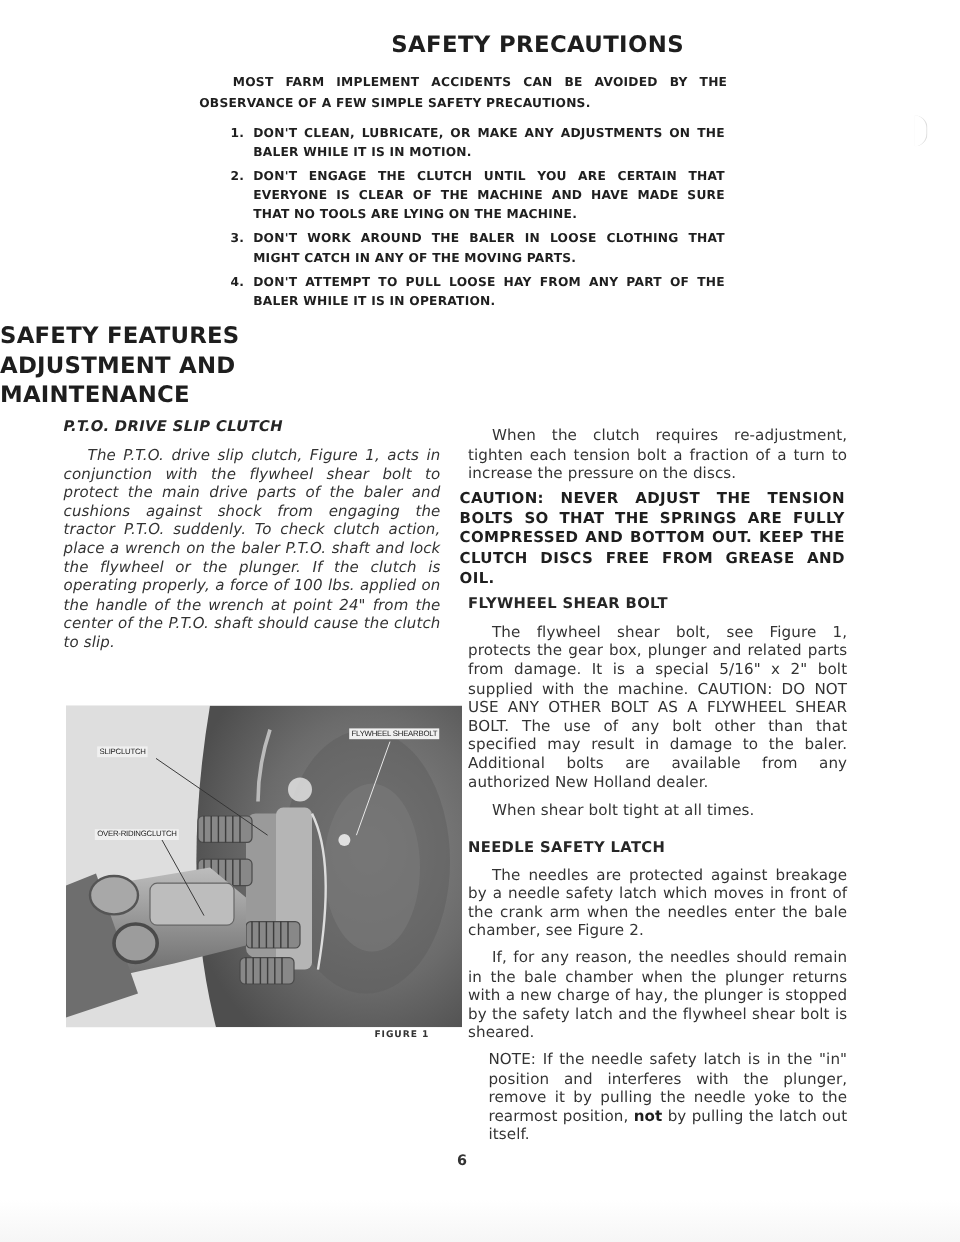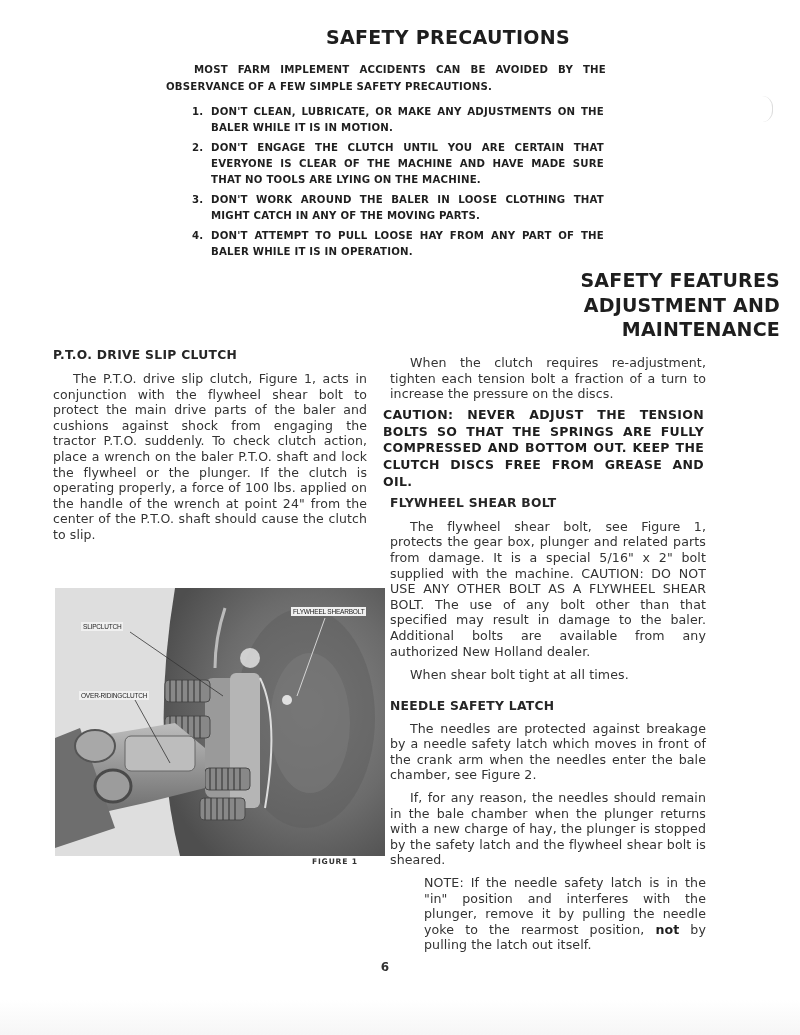--- a/index.html
+++ b/index.html
@@ -4,21 +4,21 @@
 <style>
   html, body { margin: 0; padding: 0; background: #ffffff; }
   body { width: 800px; height: 1035px; position: relative; overflow: hidden; color: #2a2a2a; font-family: "DejaVu Sans", sans-serif; }
   .page { position: absolute; inset: 0; background: linear-gradient(#ffffff 0, #ffffff 1000px, #f6f6f6 1035px); }
   .abs { position: absolute; }
   .h1 { left: 0; width: 800px; top: 26px; text-align: center; font-family: "DejaVu Sans", sans-serif; font-weight: bold; font-size: 19px; letter-spacing: 0.3px; color: #1e1e1e; padding-left: 48px; }
   .intro { left: 166px; width: 440px; top: 61px; font-family: "DejaVu Sans", sans-serif; font-weight: bold; font-size: 10.2px; line-height: 17px; text-align: justify; text-indent: 28px; letter-spacing: 0.2px; color: #1f1f1f; margin: 0; }
   .rules { left: 192px; width: 412px; top: 104px; margin: 0; padding: 0; list-style: none; }
   .rules li { position: relative; padding-left: 19px; font-weight: bold; font-size: 10.2px; line-height: 16px; letter-spacing: 0.2px; text-align: justify; margin-bottom: 4px; color: #1f1f1f; }
   .rules li .num { position: absolute; left: 0; top: 0; }
-  .h2 { left: 0; width: 780px; top: 268px; text-align: right; font-weight: bold; font-size: 19px; line-height: 24.5px; letter-spacing: 0.2px; color: #1e1e1e; }
+  .h2 { left: 0; width: 780px; top: 268px; text-align: left; font-weight: bold; font-size: 19px; line-height: 24.5px; letter-spacing: 0.2px; color: #1e1e1e; }
   .h2 div { display: block; }
   .sec-h { font-weight: bold; font-size: 12.3px; letter-spacing: 0.3px; color: #262626; margin: 0; }
   .body-p { font-family: "DejaVu Sans", sans-serif; font-size: 12.6px; line-height: 15.6px; text-align: justify; text-indent: 20px; color: #333; margin: 0; letter-spacing: 0.1px; }
   .caution { font-weight: bold; font-size: 12.5px; line-height: 16.8px; text-align: justify; color: #1e1e1e; margin: 0; letter-spacing: 0.3px; }
   .figure { left: 55px; top: 588px; width: 330px; height: 268px; overflow: hidden; background: #d6d6d6; }
   .fig-label { position: absolute; font-size: 6.5px; font-family: "Liberation Sans", sans-serif; color: #222; background: #f0f0f0; padding: 1px 2px; letter-spacing: -0.2px; }
   .fig-caption { left: 312px; top: 857px; font-weight: bold; font-size: 7.6px; letter-spacing: 0.8px; color: #333; }
   .page-num { left: 0; width: 770px; top: 960px; text-align: center; font-weight: bold; font-size: 12px; color: #333; }
   .edge-mark { left: 762px; top: 96px; width: 10px; height: 26px; border-right: 1.5px solid #ddd; border-radius: 0 12px 12px 0; }
   b.inline-bold { font-weight: bold; color: #1e1e1e; }
@@ -38,21 +38,21 @@
     <li><span class="num">3.</span><span>DON'T WORK AROUND THE BALER IN LOOSE CLOTHING THAT MIGHT CATCH IN ANY OF THE MOVING PARTS.</span></li>
     <li><span class="num">4.</span><span>DON'T ATTEMPT TO PULL LOOSE HAY FROM ANY PART OF THE BALER WHILE IT IS IN OPERATION.</span></li>
   </ol>
 
   <div class="abs h2">
     <div>SAFETY FEATURES</div>
     <div>ADJUSTMENT AND</div>
     <div>MAINTENANCE</div>
   </div>
 
-  <div class="abs" style="left:53px; top:348px; width:314px;">
+  <div class="abs" style="left:53px; top:348px; width:314px;font-style:italic;">
     <h3 class="sec-h">P.T.O. DRIVE SLIP CLUTCH</h3>
     <p class="body-p" style="margin-top:9px; font-size:12.5px;">The P.T.O. drive slip clutch, Figure 1, acts in conjunction with the flywheel shear bolt to protect the main drive parts of the baler and cushions against shock from engaging the tractor P.T.O. suddenly.  To check clutch action, place a wrench on the baler P.T.O. shaft and lock the flywheel or the plunger.  If the clutch is operating properly, a force of 100 lbs. applied on the handle of the wrench at point 24" from the center of the P.T.O. shaft should cause the clutch to slip.</p>
   </div>
 
   <div class="abs figure">
     <svg width="330" height="268" viewBox="0 0 330 268">
       <defs>
         <radialGradient id="fw" cx="0.65" cy="0.45" r="0.7">
           <stop offset="0" stop-color="#8a8a8a"></stop>
           <stop offset="0.6" stop-color="#6b6b6b"></stop>
@@ -123,18 +123,18 @@
 
   <div class="abs" style="left:390px; top:355px; width:316px;">
     <p class="body-p">When the clutch requires re-adjustment, tighten each tension bolt a fraction of a turn to increase the pressure on the discs.</p>
     <p class="caution" style="margin-top:5px; margin-left:-7px; width:321px;">CAUTION: NEVER ADJUST THE TENSION BOLTS SO THAT THE SPRINGS ARE FULLY COMPRESSED AND BOTTOM OUT. KEEP THE CLUTCH DISCS FREE FROM GREASE AND OIL.</p>
     <h3 class="sec-h" style="margin-top:5px;">FLYWHEEL SHEAR BOLT</h3>
     <p class="body-p" style="margin-top:9px;">The flywheel shear bolt, see Figure 1, protects the gear box, plunger and related parts from damage.  It is a special 5/16" x 2" bolt supplied with the machine.  CAUTION: DO NOT USE ANY OTHER BOLT AS A FLYWHEEL SHEAR BOLT.  The use of any bolt other than that specified may result in damage to the baler.  Additional bolts are available from any authorized New Holland dealer.</p>
     <p class="body-p" style="margin-top:8px;">When shear bolt tight at all times.</p>
     <h3 class="sec-h" style="margin-top:16px;">NEEDLE SAFETY LATCH</h3>
     <p class="body-p" style="margin-top:8px;">The needles are protected against breakage by a needle safety latch which moves in front of the crank arm when the needles enter the bale chamber, see Figure 2.</p>
     <p class="body-p" style="margin-top:7px;">If, for any reason, the needles should remain in the bale chamber when the plunger returns with a new charge of hay, the plunger is stopped by the safety latch and the flywheel shear bolt is sheared.</p>
-    <p class="body-p" style="margin-top:7px; margin-left:34px; text-indent:0;"><span>NOTE:  If the needle safety latch is in the "in" position and interferes with the plunger, remove it by pulling the needle yoke to the rearmost position,</span> <b class="inline-bold">not</b> <span>by pulling the latch out itself.</span></p>
+    <p class="body-p" style="margin-top:7px; margin-left:17px; text-indent:0;"><span>NOTE:  If the needle safety latch is in the "in" position and interferes with the plunger, remove it by pulling the needle yoke to the rearmost position,</span> <b class="inline-bold">not</b> <span>by pulling the latch out itself.</span></p>
   </div>
 
   <div class="abs page-num">6</div>
   <div class="abs edge-mark"></div>
 </div>
 
 </body></html>

